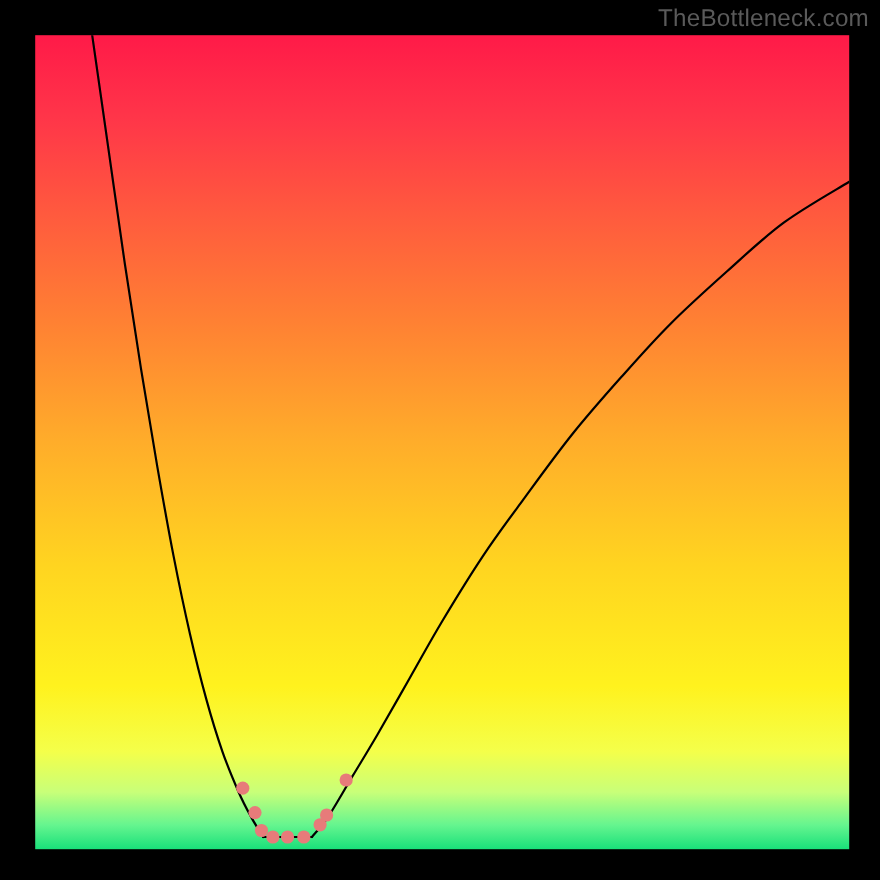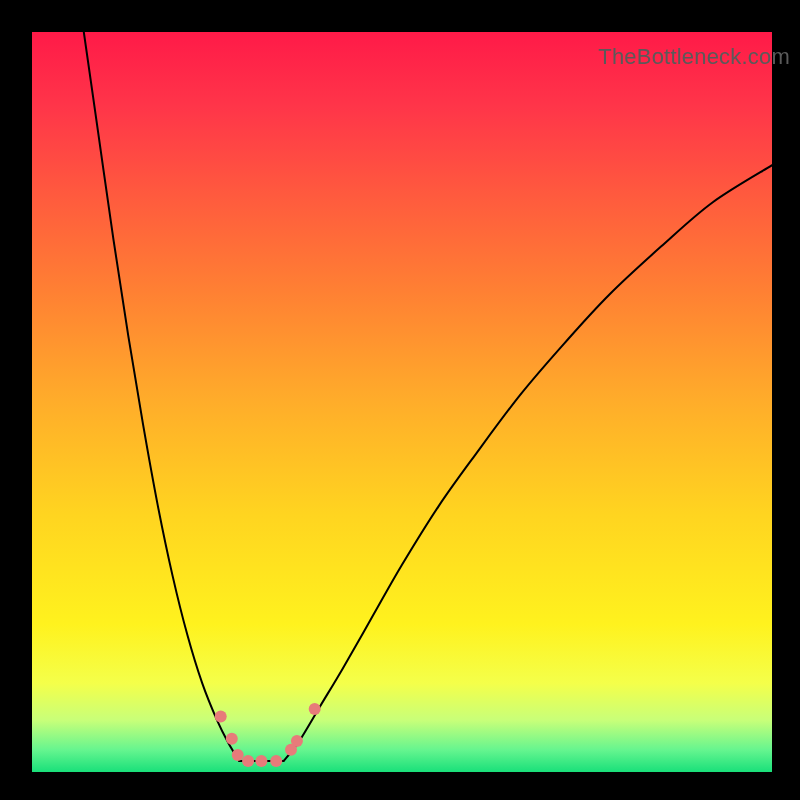--- a/index.html
+++ b/index.html
@@ -22,21 +22,20 @@
   }
   .watermark {
     position: absolute;
     top: 4px;
     right: 10px;
     font-family: Arial, Helvetica, sans-serif;
     font-size: 22px;
     color: #5a5a5a;
     letter-spacing: 0.2px;
     user-select: none;
-    margin-top: 40px;
   }
 </style>
 </head>
 <body>
 
 <div class="wrap">
   <svg viewBox="0 0 800 800">
     <defs>
       <linearGradient id="bg-grad" x1="0" y1="0" x2="0" y2="1">
           <stop offset="0%" stop-color="#ff1a48"></stop>

